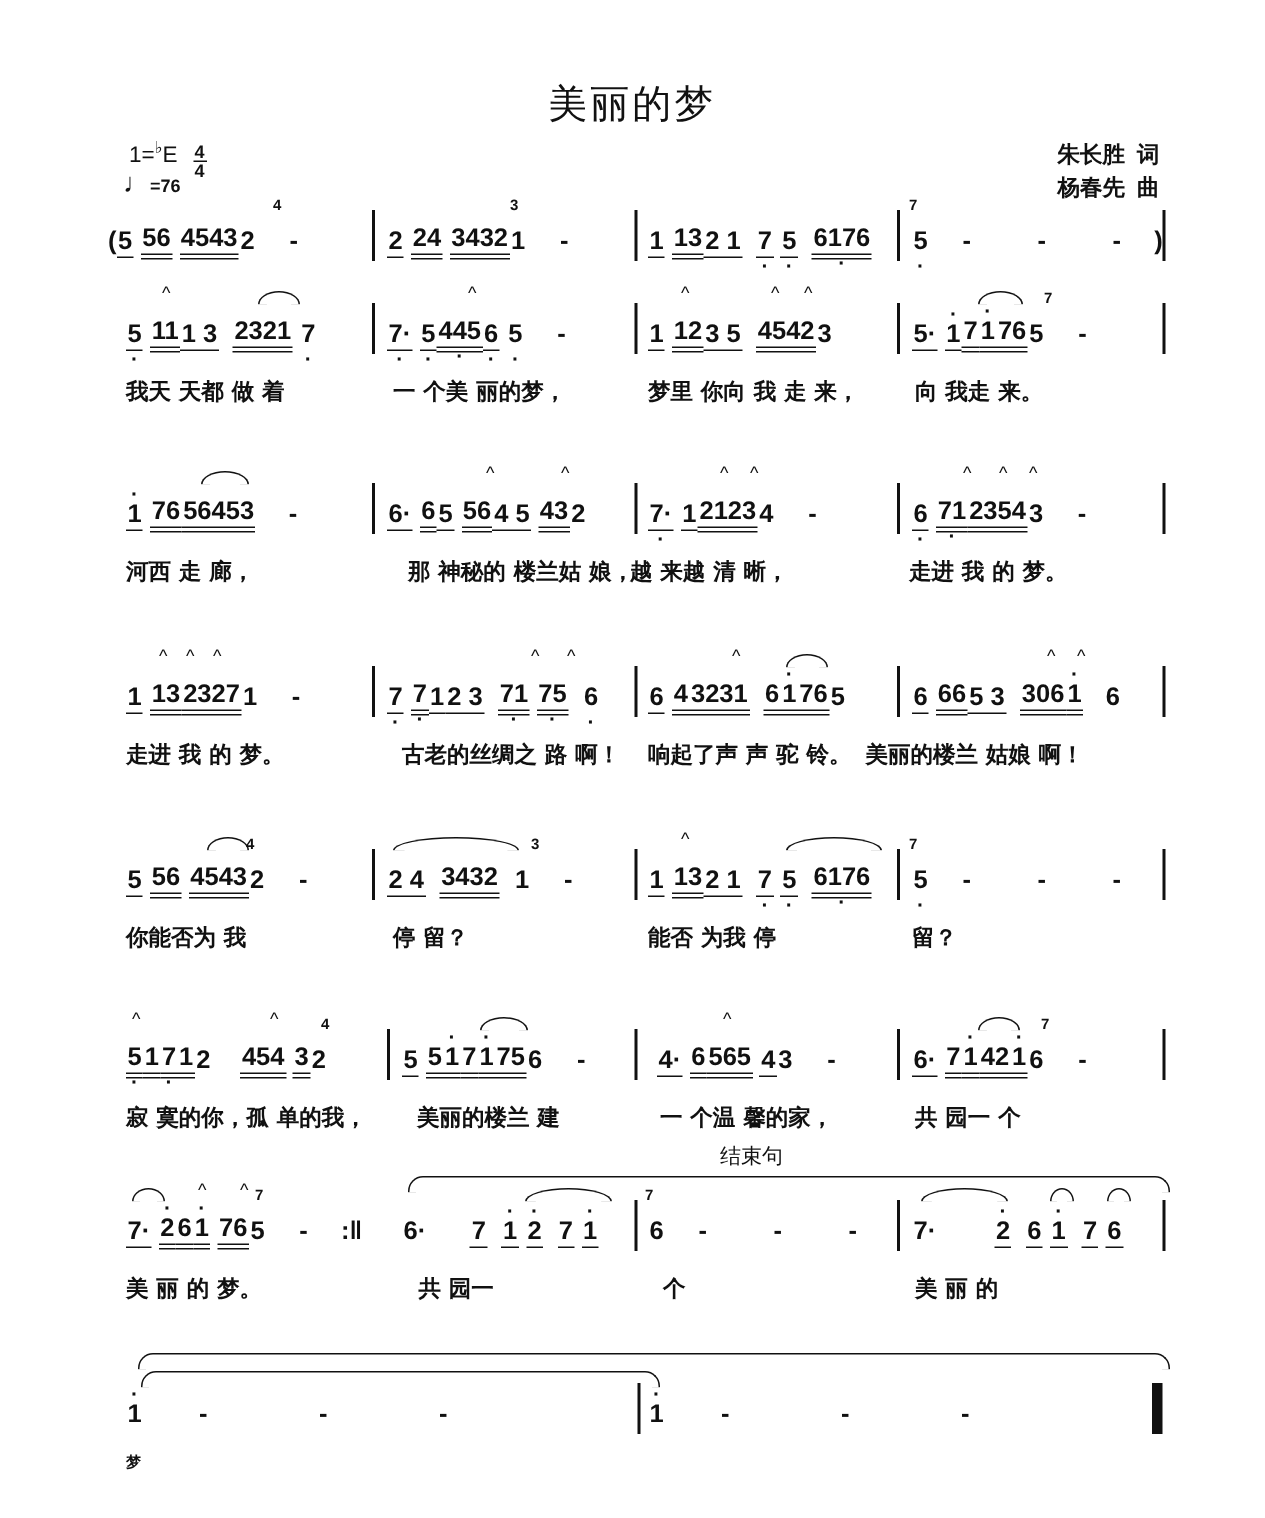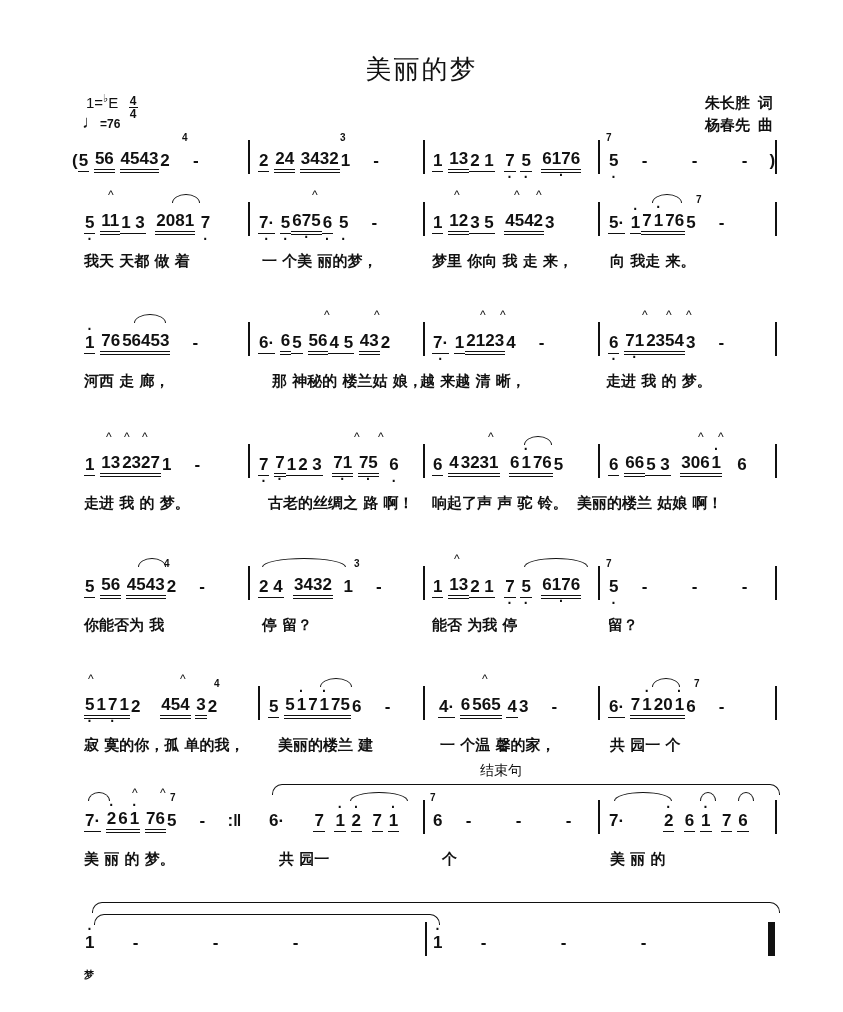--- a/index.html
+++ b/index.html
@@ -79,27 +79,27 @@
         <span class="dash">-</span>
         <span>)</span>
     </div>
     <div class="barline" style="left:695px;"></div>
   </div>
 </div>
 
 <div class="row" style="top:208px;">
   <div class="notes">
     <div class="measure" style="left:4px;">
-      <span class="n u1 dotb">5</span>&nbsp;<span class="n u2">11</span><span class="n u1">1&nbsp;3</span>&nbsp;&nbsp;<span class="n u2">2081</span>&nbsp;<span class="n dotb">7</span>
+      <span class="n u1 dotb">5</span>&nbsp;<span class="n u2">11</span><span class="n u1">1&nbsp;3</span>&nbsp;&nbsp;<span class="n u2">2321</span>&nbsp;<span class="n dotb">7</span>
       <span class="cap" style="left:24px">^</span>
       <span class="slur" style="left:88px;top:-14px;width:26px"></span>
     </div>
     <div class="barline" style="left:168px;"></div>
     <div class="measure" style="left:178px;">
-      <span class="n u1 dotb">7·</span>&nbsp;<span class="n u1 dotb">5</span><span class="n u2 dotb">675</span><span class="n u1 dotb">6</span>&nbsp;<span class="n dotb">5</span>
+      <span class="n u1 dotb">7·</span>&nbsp;<span class="n u1 dotb">5</span><span class="n u2 dotb">445</span><span class="n u1 dotb">6</span>&nbsp;<span class="n dotb">5</span>
       <span class="dash">-</span>
       <span class="cap" style="left:54px">^</span>
     </div>
     <div class="barline" style="left:343px;"></div>
     <div class="measure" style="left:352px;">
       <span class="n u1">1</span>&nbsp;<span class="n u2">12</span><span class="n u1">3&nbsp;5</span>&nbsp;&nbsp;<span class="n u2">4542</span><span class="n">3</span>
       <span class="cap" style="left:22px">^</span>
       <span class="cap" style="left:82px">^</span>
       <span class="cap" style="left:104px">^</span>
     </div>
@@ -245,21 +245,21 @@
       <span class="slur" style="left:52px;top:-14px;width:30px"></span>
     </div>
     <div class="barline" style="left:343px;"></div>
     <div class="measure" style="left:358px;">
       <span class="n u1">4·</span>&nbsp;<span class="n u2">6</span><span class="n u2">565</span>&nbsp;<span class="n u1">4</span><span class="n">3</span>
       <span class="dash">-</span>
       <span class="cap" style="left:44px">^</span>
     </div>
     <div class="barline" style="left:518px;"></div>
     <div class="measure" style="left:528px;">
-      <span class="n u1">6·</span>&nbsp;<span class="n u2">7</span><span class="n u2 dott">1</span><span class="n u2">20</span><span class="n u2 dott">1</span><span class="grace" style="left:86px">7</span><span class="n">6</span>
+      <span class="n u1">6·</span>&nbsp;<span class="n u2">7</span><span class="n u2 dott">1</span><span class="n u2">42</span><span class="n u2 dott">1</span><span class="grace" style="left:86px">7</span><span class="n">6</span>
       <span class="dash">-</span>
       <span class="slur" style="left:44px;top:-14px;width:26px"></span>
     </div>
     <div class="barline" style="left:695px;"></div>
   </div>
   <div class="lyrics">
     <span class="lw" style="left:4px">寂 寞的你，孤 单的我，</span>
     <span class="lw" style="left:198px">美丽的楼兰    建</span>
     <span class="lw" style="left:360px">一 个温 馨的家，</span>
     <span class="lw" style="left:530px">共 园一    个</span>

